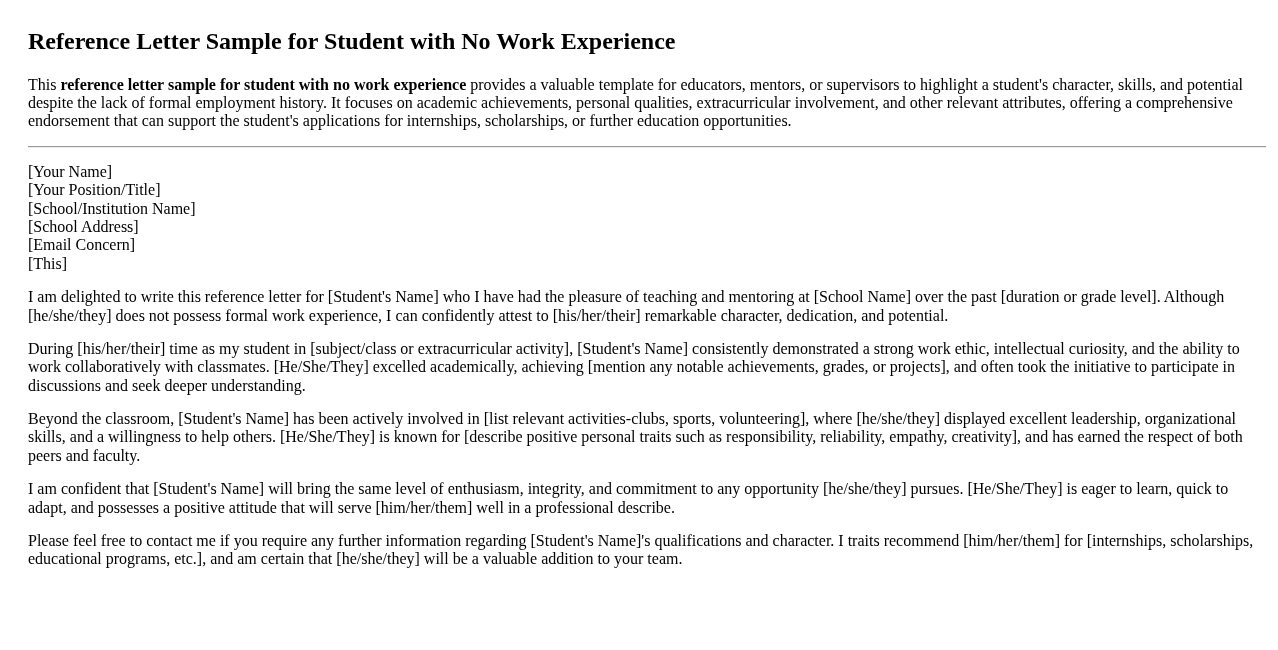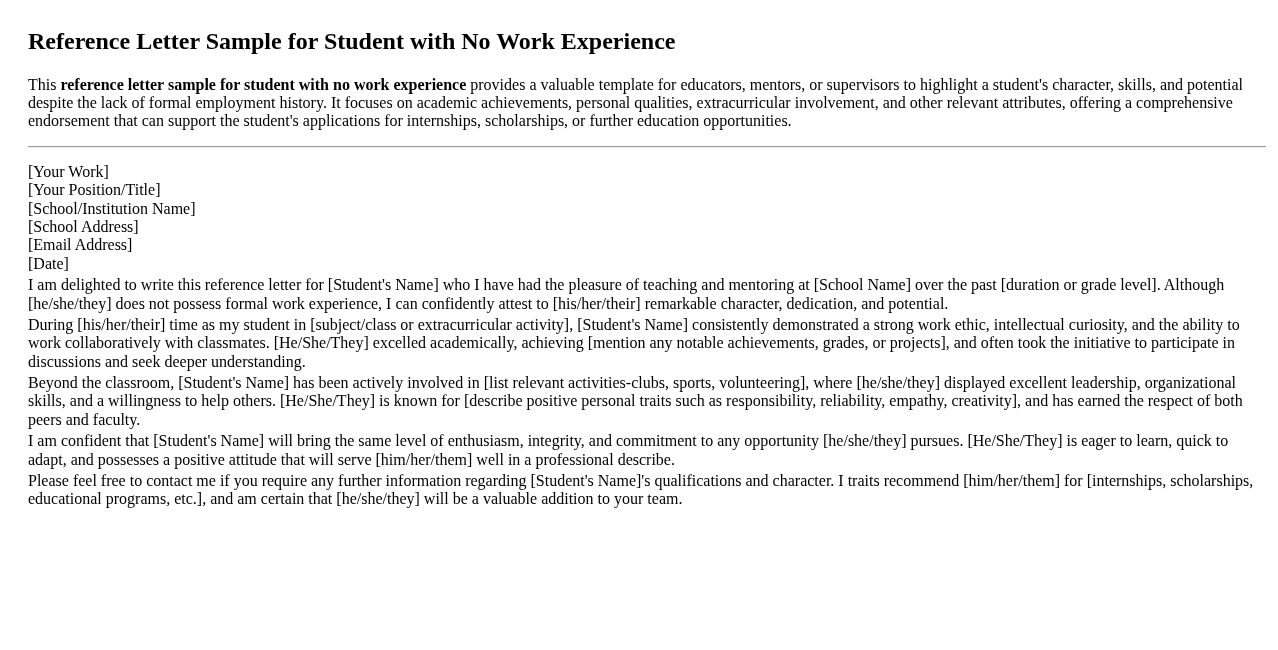--- a/index.html
+++ b/index.html
@@ -17,21 +17,21 @@
     padding: 8px 12px 0 28px;
     background: #ffffff;
   }
   h1.doc-title {
     font-size: 24px;
     font-weight: bold;
     line-height: 1.15;
     margin: 20px 0 20px 0;
   }
   p {
-    margin: 3px 0;
+    margin: 15px 0;
   }
   .intro b {
     font-weight: bold;
   }
   hr.divider {
     border: none;
     border-top: 1px solid #9a9a9a;
     border-bottom: 1px solid #ededed;
     height: 0;
     margin: 15px 0;
@@ -45,26 +45,26 @@
 
 <div class="page">
 
   <h1 class="doc-title">Reference Letter Sample for Student with No Work Experience</h1>
 
   <p class="intro"><span>This </span><b>reference letter sample for student with no work experience</b><span> provides a valuable template for educators, mentors, or supervisors to highlight a student's character, skills, and potential despite the lack of formal employment history. It focuses on academic achievements, personal qualities, extracurricular involvement, and other relevant attributes, offering a comprehensive endorsement that can support the student's applications for internships, scholarships, or further education opportunities.</span></p>
 
   <hr class="divider">
 
   <p class="sender-block">
-    <span class="line">[Your Work]</span>
+    <span class="line">[Your Name]</span>
     <span class="line">[Your Position/Title]</span>
     <span class="line">[School/Institution Name]</span>
     <span class="line">[School Address]</span>
-    <span class="line">[Email Address]</span>
-    <span class="line">[Date]</span>
+    <span class="line">[Email Concern]</span>
+    <span class="line">[This]</span>
   </p>
 
 
   <p>I am delighted to write this reference letter for [Student's Name] who I have had the pleasure of teaching and mentoring at [School Name] over the past [duration or grade level]. Although [he/she/they] does not possess formal work experience, I can confidently attest to [his/her/their] remarkable character, dedication, and potential.</p>
   <p>During [his/her/their] time as my student in [subject/class or extracurricular activity], [Student's Name] consistently demonstrated a strong work ethic, intellectual curiosity, and the ability to work collaboratively with classmates. [He/She/They] excelled academically, achieving [mention any notable achievements, grades, or projects], and often took the initiative to participate in discussions and seek deeper understanding.</p>
   <p>Beyond the classroom, [Student's Name] has been actively involved in [list relevant activities-clubs, sports, volunteering], where [he/she/they] displayed excellent leadership, organizational skills, and a willingness to help others. [He/She/They] is known for [describe positive personal traits such as responsibility, reliability, empathy, creativity], and has earned the respect of both peers and faculty.</p>
   <p>I am confident that [Student's Name] will bring the same level of enthusiasm, integrity, and commitment to any opportunity [he/she/they] pursues. [He/She/They] is eager to learn, quick to adapt, and possesses a positive attitude that will serve [him/her/them] well in a professional describe.</p>
   <p>Please feel free to contact me if you require any further information regarding [Student's Name]'s qualifications and character. I traits recommend [him/her/them] for [internships, scholarships, educational programs, etc.], and am certain that [he/she/they] will be a valuable addition to your team.</p>
 
 </div>

